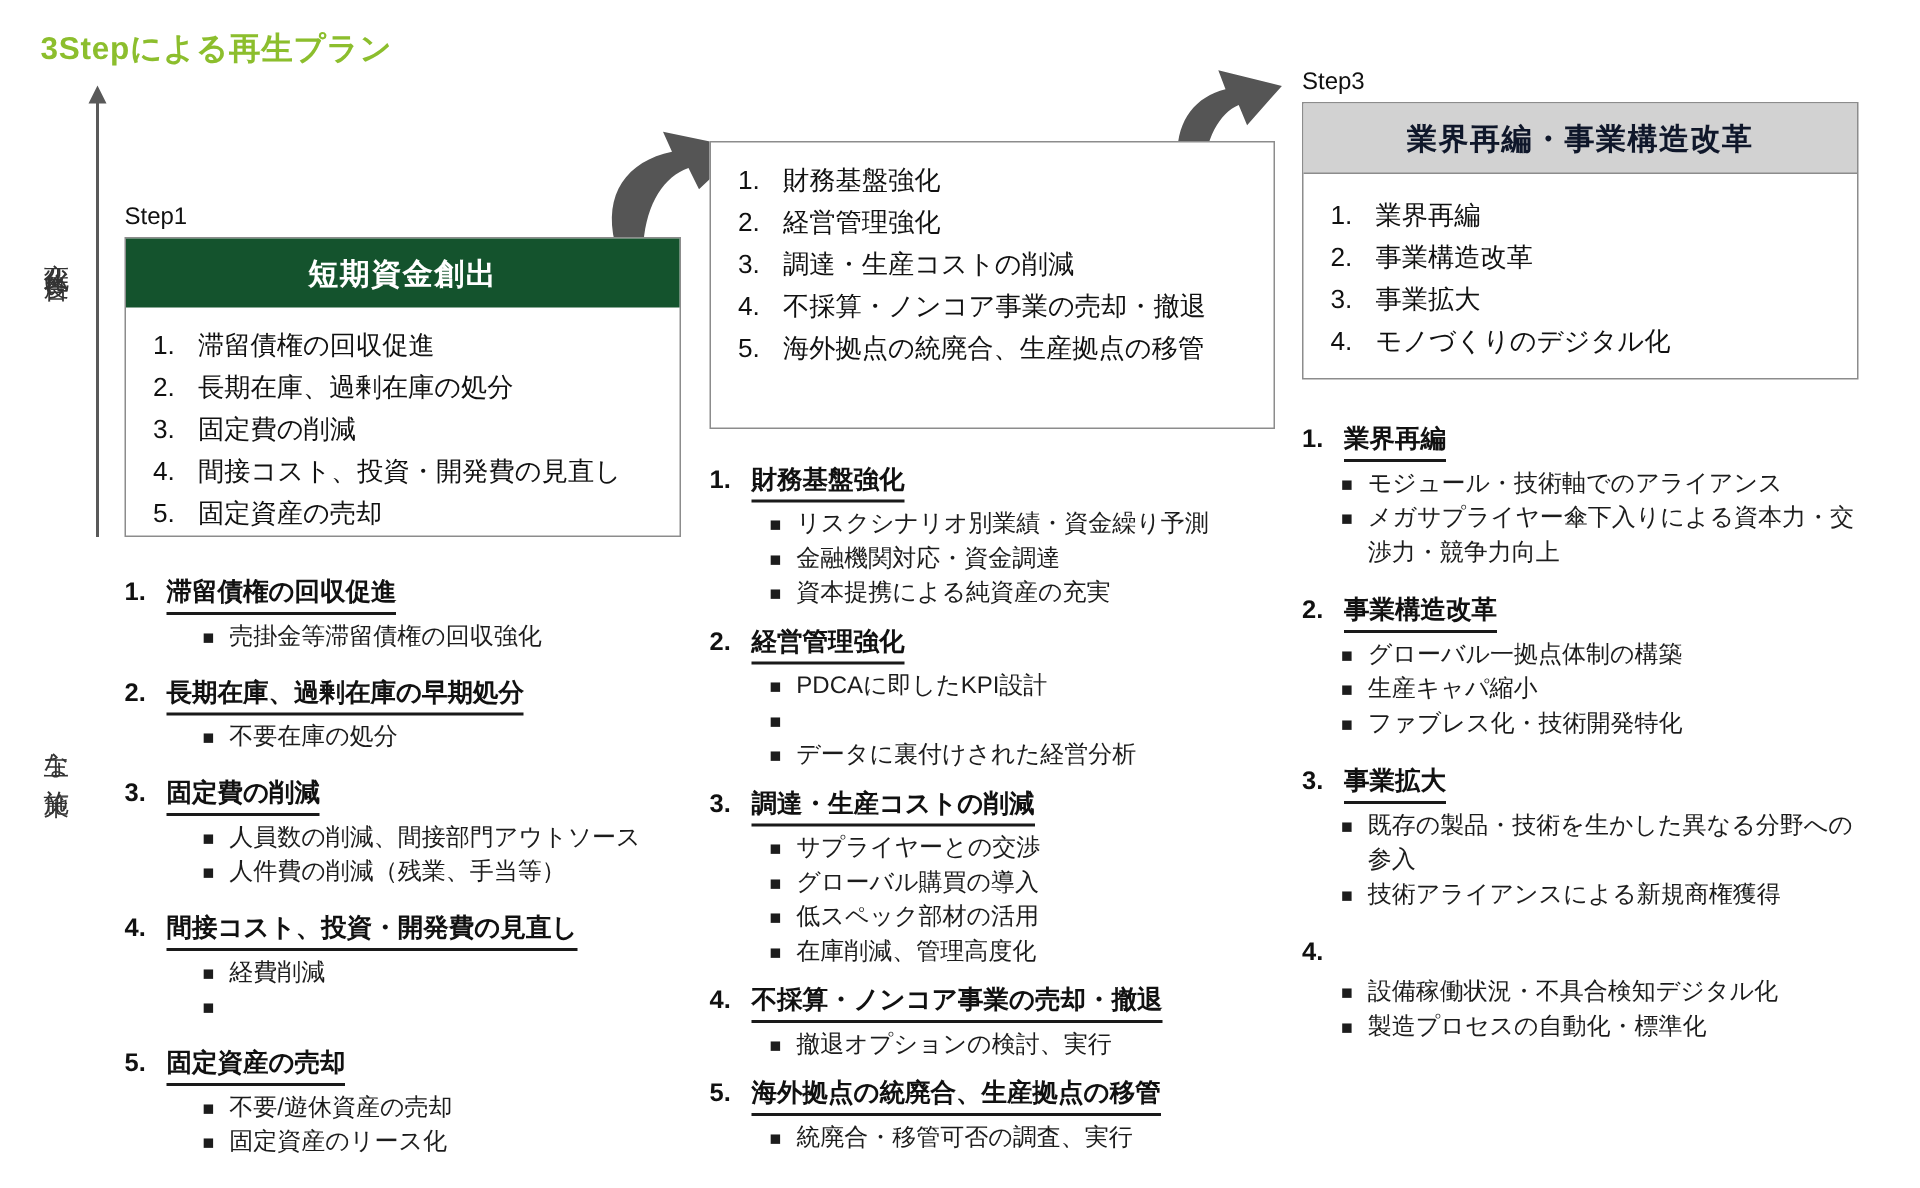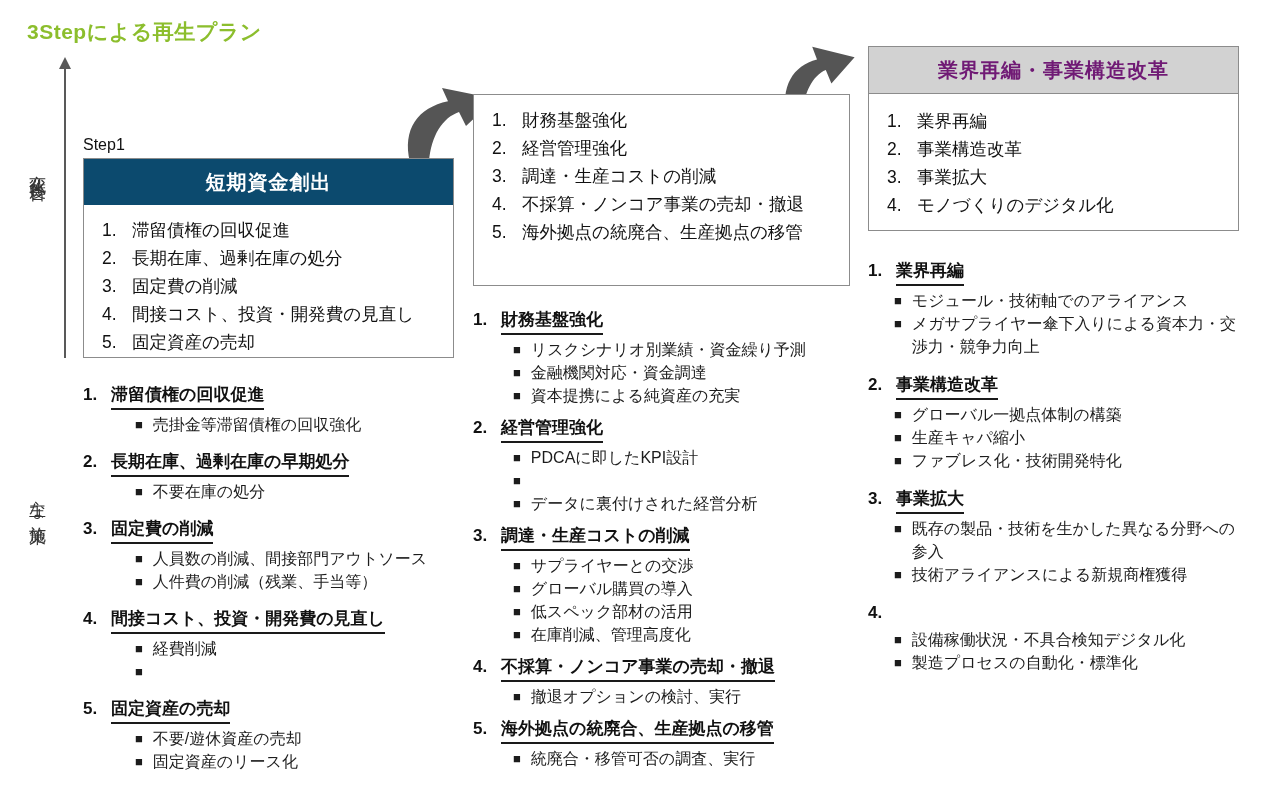--- a/index.html
+++ b/index.html
@@ -23,23 +23,23 @@
   .col1{left:83px;top:136px;width:371px;}
   .col2{left:473px;top:94px;width:377px;}
   .col3{left:868px;top:46px;width:371px;}
   .step-label{font-size:16px;color:#111;height:22px;line-height:18px;}
   .step-box{border:1px solid #8C8C8C;background:#fff;}
   .col1 .step-box{height:198px;}
   .col2 .step-box{height:190px;}
   .col3 .step-box{height:183px;}
   .step-header{height:46px;display:flex;align-items:center;justify-content:center;
                font-size:20px;font-weight:bold;letter-spacing:1px;}
-  .col1 .step-header{background:#0c4a6e;color:#fff;}
+  .col1 .step-header{background:#14532d;color:#fff;}
   .col2 .step-header{background:#7F7F7F;color:#fff;}
-  .col3 .step-header{background:#D2D2D2;color:#701a75;border-bottom:1px solid #8C8C8C;}
+  .col3 .step-header{background:#D2D2D2;color:#0f172a;border-bottom:1px solid #8C8C8C;}
   .summary{list-style:none;margin:0;padding:11px 6px 0 18px;}
   .summary li{display:flex;font-size:17.5px;line-height:28px;color:#111;}
   .summary .n{flex:none;width:30px;}
   .col3 .summary{padding-top:13px;}
   
   .details{margin-top:25px;}
   .col2 .details{margin-top:22px;}
   .col3 .details{margin-top:28px;}
   .detail{margin-bottom:14px;}
   .col2 .detail{margin-bottom:9px;}
@@ -284,20 +284,21 @@
             <li>
               <span class="sq">■</span>
               <span class="bt">統廃合・移管可否の調査、実行</span>
             </li>
           </ul>
         </div>
       </div>
   </div>
 
   <div class="step-col col3">
+    <div class="step-label">Step3</div>
     <div class="step-box">
       <div class="step-header">業界再編・事業構造改革</div>
       <ol class="summary">
           <li>
             <span class="n">1.</span>
             <span class="t">業界再編</span>
           </li>
           <li>
             <span class="n">2.</span>
             <span class="t">事業構造改革</span>

